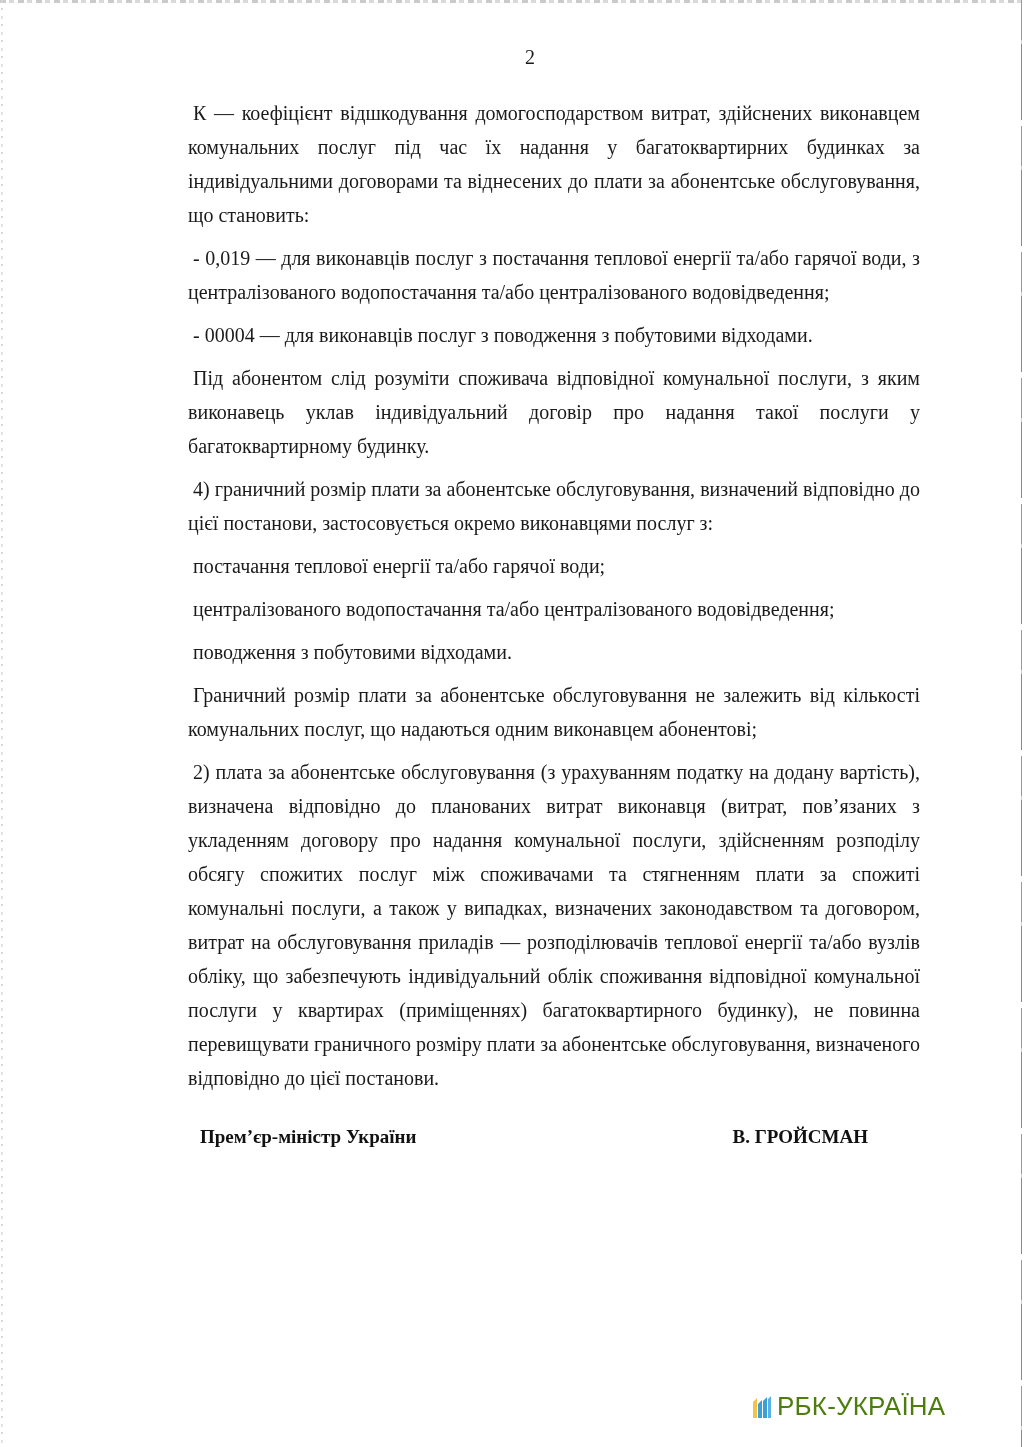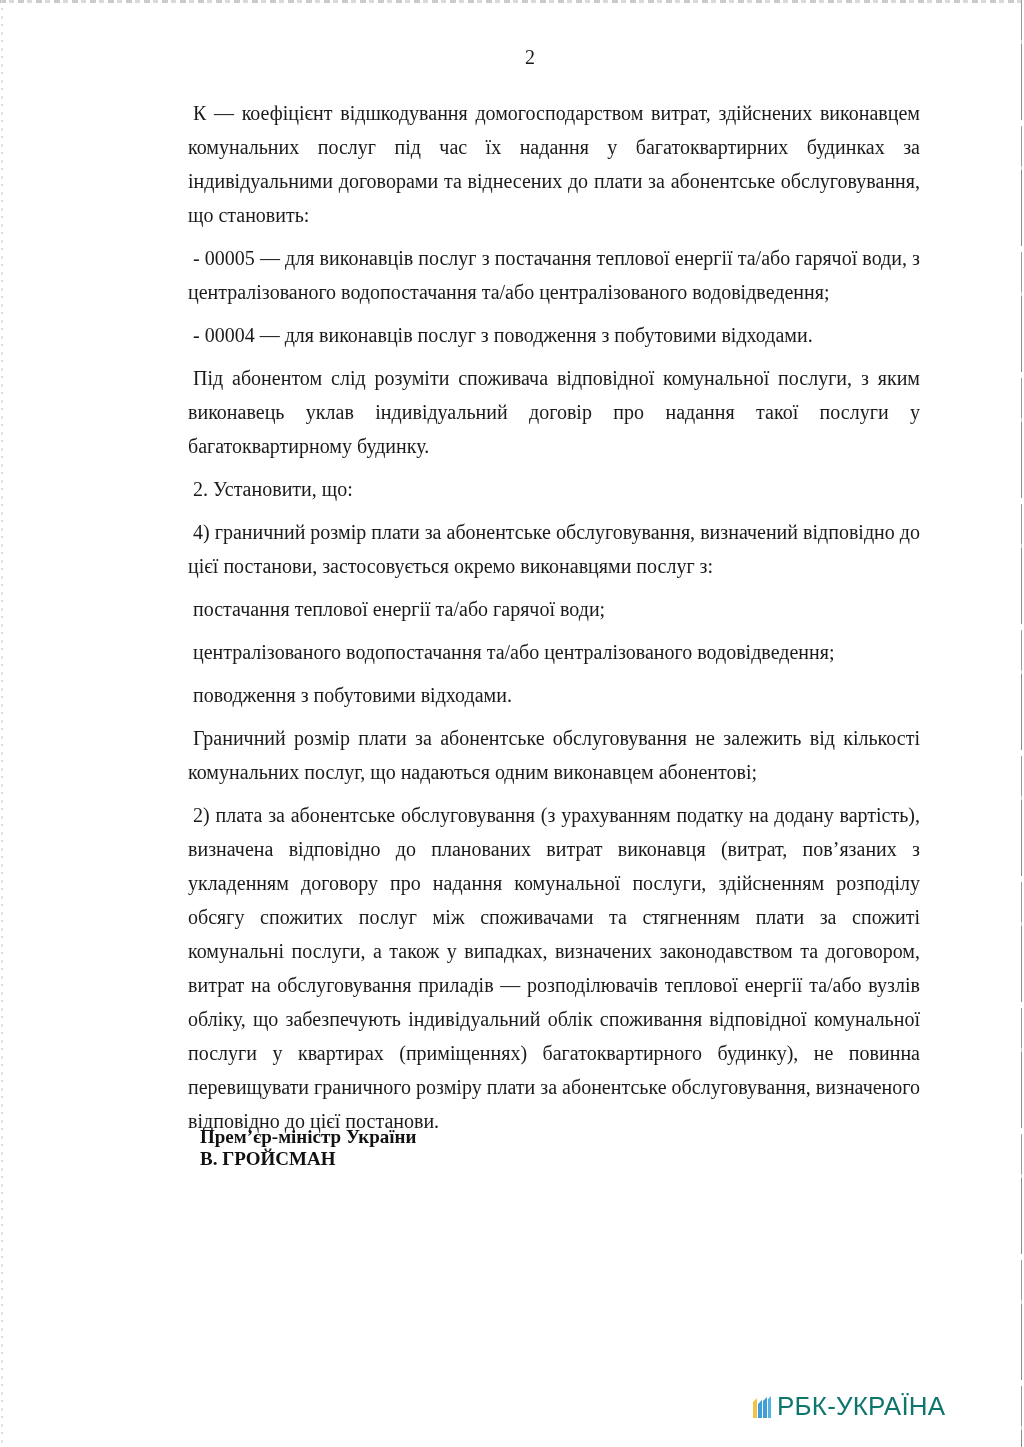--- a/index.html
+++ b/index.html
@@ -60,58 +60,56 @@
       position: absolute;
       top: 1126px;
       left: 200px;
       width: 668px;
       display: flex;
       justify-content: space-between;
       font-family: "Liberation Serif", "DejaVu Serif", serif;
       font-weight: bold;
       font-size: 19px;
       color: #111;
-      flex-direction: column;
     }
     .logo {
       position: absolute;
       left: 753px;
       top: 1391px;
       display: flex;
       align-items: center;
       gap: 6px;
     }
     .logo-mark {
       width: 18px;
       height: 22px;
       position: relative;
     }
     .logo-mark svg { display: block; }
     .logo-text {
       font-family: "Liberation Sans", "DejaVu Sans", sans-serif;
       font-size: 26px;
-      color: #0f766e;
+      color: #4d7c0f;
       letter-spacing: 0.2px;
     }
   </style>
 </head>
 <body>
 
 <div class="scan-edge-top"></div>
 <div class="scan-edge-left"></div>
 <div class="scan-edge-right"></div>
 
 <div class="page-number">2</div>
 
 <div class="doc-body">
   <p class="para">К — коефіцієнт відшкодування домогосподарством витрат, здійснених виконавцем комунальних послуг під час їх надання у багатоквартирних будинках за індивідуальними договорами та віднесених до плати за абонентське обслуговування, що становить:</p>
-  <p class="para">- 00005 — для виконавців послуг з постачання теплової енергії та/або гарячої води, з централізованого водопостачання та/або централізованого водовідведення;</p>
+  <p class="para">- 0,019 — для виконавців послуг з постачання теплової енергії та/або гарячої води, з централізованого водопостачання та/або централізованого водовідведення;</p>
   <p class="para">- 00004 — для виконавців послуг з поводження з побутовими відходами.</p>
   <p class="para">Під абонентом слід розуміти споживача відповідної комунальної послуги, з яким виконавець уклав індивідуальний договір про надання такої послуги у багатоквартирному будинку.</p>
-  <p class="para">2. Установити, що:</p>
   <p class="para">4) граничний розмір плати за абонентське обслуговування, визначений відповідно до цієї постанови, застосовується окремо виконавцями послуг з:</p>
   <p class="para">постачання теплової енергії та/або гарячої води;</p>
   <p class="para" style="text-align-last: left;">централізованого водопостачання та/або централізованого водовідведення;</p>
   <p class="para">поводження з побутовими відходами.</p>
   <p class="para">Граничний розмір плати за абонентське обслуговування не залежить від кількості комунальних послуг, що надаються одним виконавцем абонентові;</p>
   <p class="para">2) плата за абонентське обслуговування (з урахуванням податку на додану вартість), визначена відповідно до планованих витрат виконавця (витрат, пов’язаних з укладенням договору про надання комунальної послуги, здійсненням розподілу обсягу спожитих послуг між споживачами та стягненням плати за спожиті комунальні послуги, а також у випадках, визначених законодавством та договором, витрат на обслуговування приладів — розподілювачів теплової енергії та/або вузлів обліку, що забезпечують індивідуальний облік споживання відповідної комунальної послуги у квартирах (приміщеннях) багатоквартирного будинку), не повинна перевищувати граничного розміру плати за абонентське обслуговування, визначеного відповідно до цієї постанови.</p>
 </div>
 
 <div class="signature">
   <span>Прем’єр-міністр України</span>

